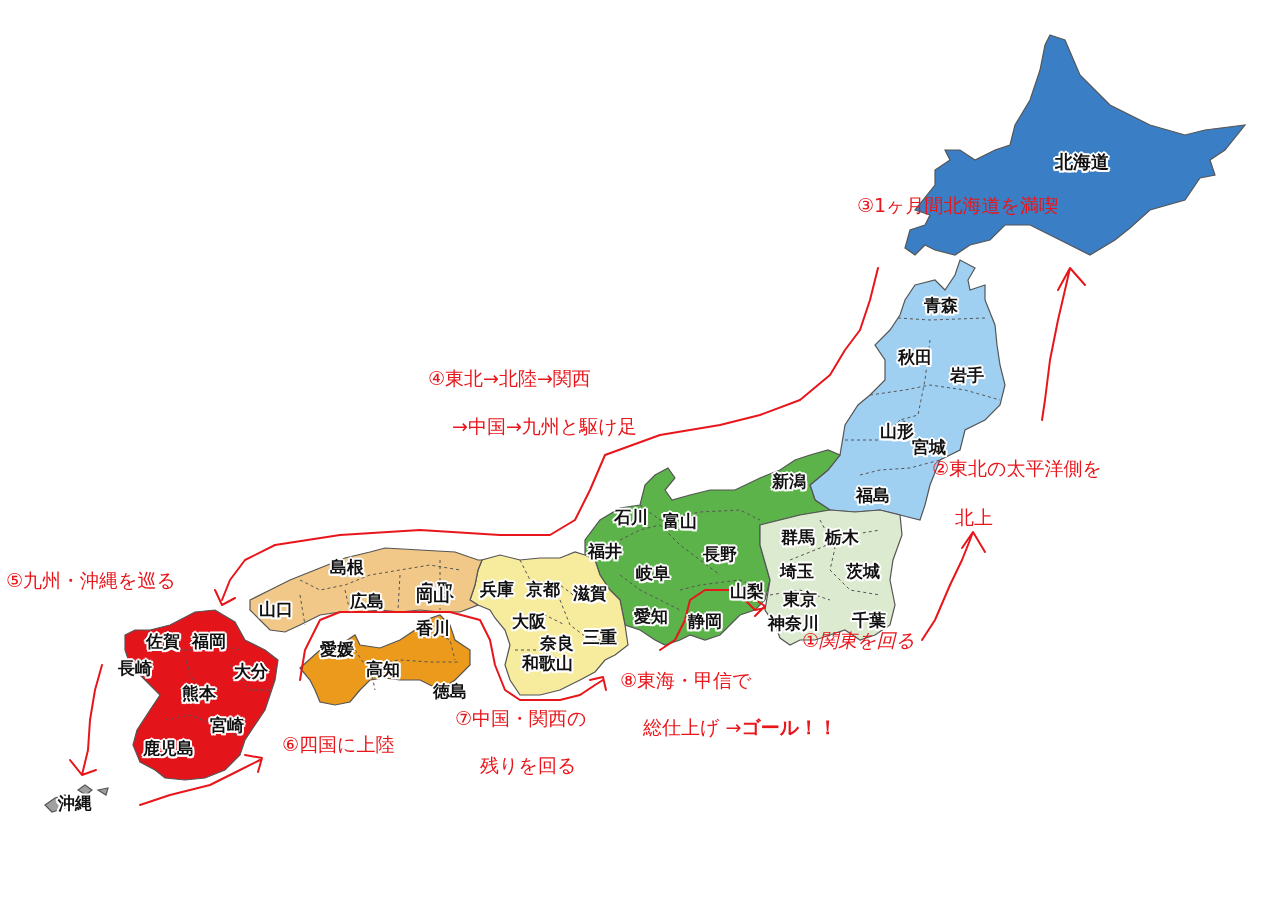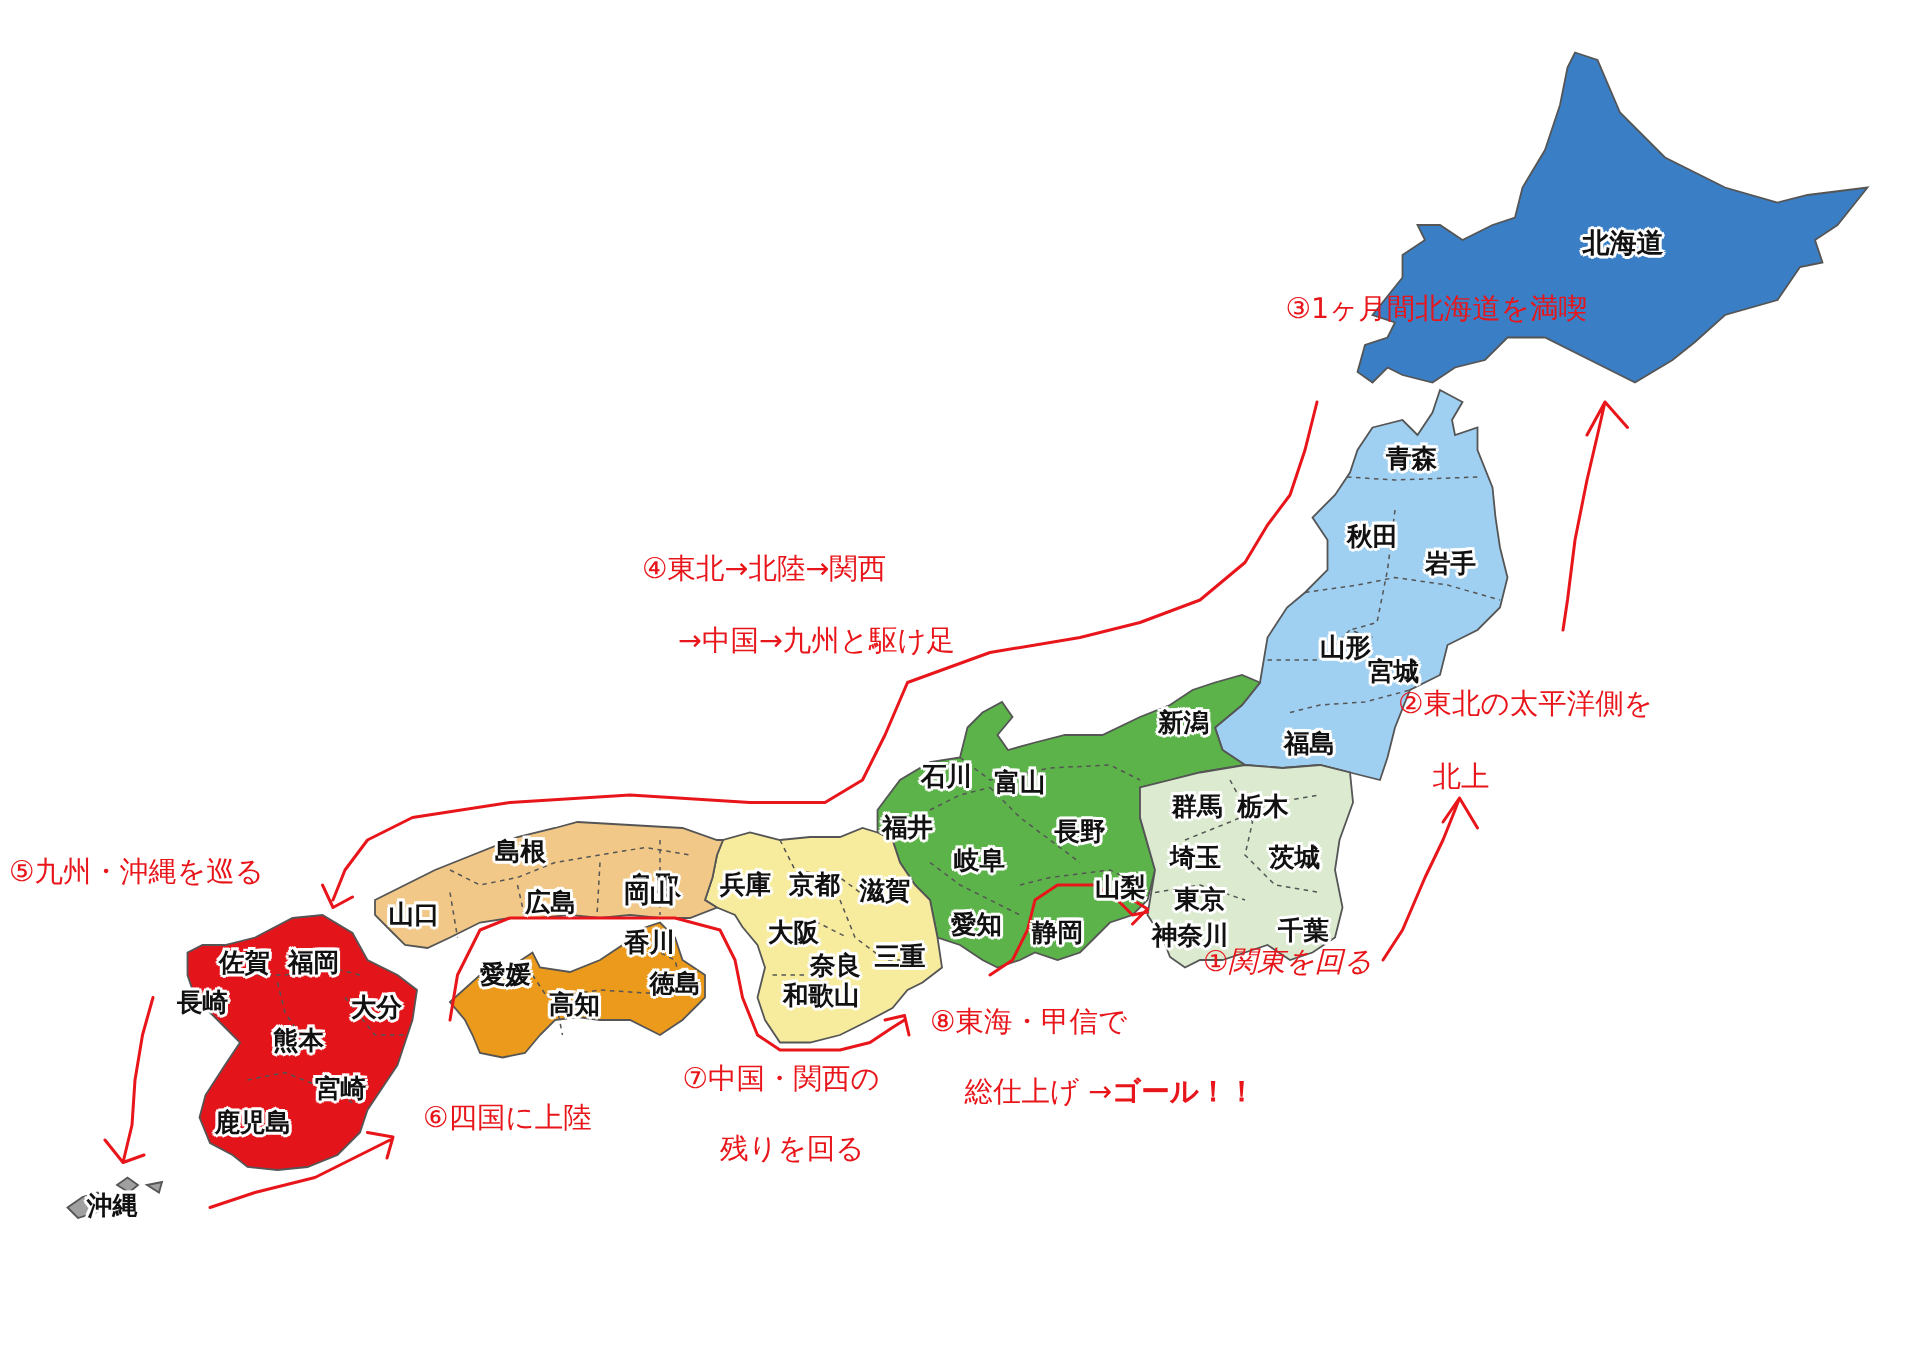--- a/index.html
+++ b/index.html
@@ -118,21 +118,21 @@
 <span class="pref-label" style="left:259px;top:598px;">山口</span>
 <span class="pref-label" style="left:480px;top:578px;">兵庫</span>
 <span class="pref-label" style="left:526px;top:578px;">京都</span>
 <span class="pref-label" style="left:573px;top:582px;">滋賀</span>
 <span class="pref-label" style="left:512px;top:610px;">大阪</span>
 <span class="pref-label" style="left:540px;top:632px;">奈良</span>
 <span class="pref-label" style="left:583px;top:626px;text-align:right;">三重</span>
 <span class="pref-label" style="left:522px;top:652px;">和歌山</span>
 <span class="pref-label" style="left:416px;top:617px;">香川</span>
 <span class="pref-label" style="left:320px;top:638px;">愛媛</span>
-<span class="pref-label" style="left:433px;top:644px;">徳島</span>
+<span class="pref-label" style="left:433px;top:680px;">徳島</span>
 <span class="pref-label" style="left:366px;top:658px;">高知</span>
 <span class="pref-label" style="left:146px;top:630px;">佐賀</span>
 <span class="pref-label" style="left:192px;top:630px;">福岡</span>
 <span class="pref-label" style="left:118px;top:657px;">長崎</span>
 <span class="pref-label" style="left:234px;top:660px;">大分</span>
 <span class="pref-label" style="left:182px;top:682px;">熊本</span>
 <span class="pref-label" style="left:210px;top:714px;">宮崎</span>
 <span class="pref-label" style="left:143px;top:737px;">鹿児島</span>
 <span class="pref-label" style="left:58px;top:792px;">沖縄</span>
 

